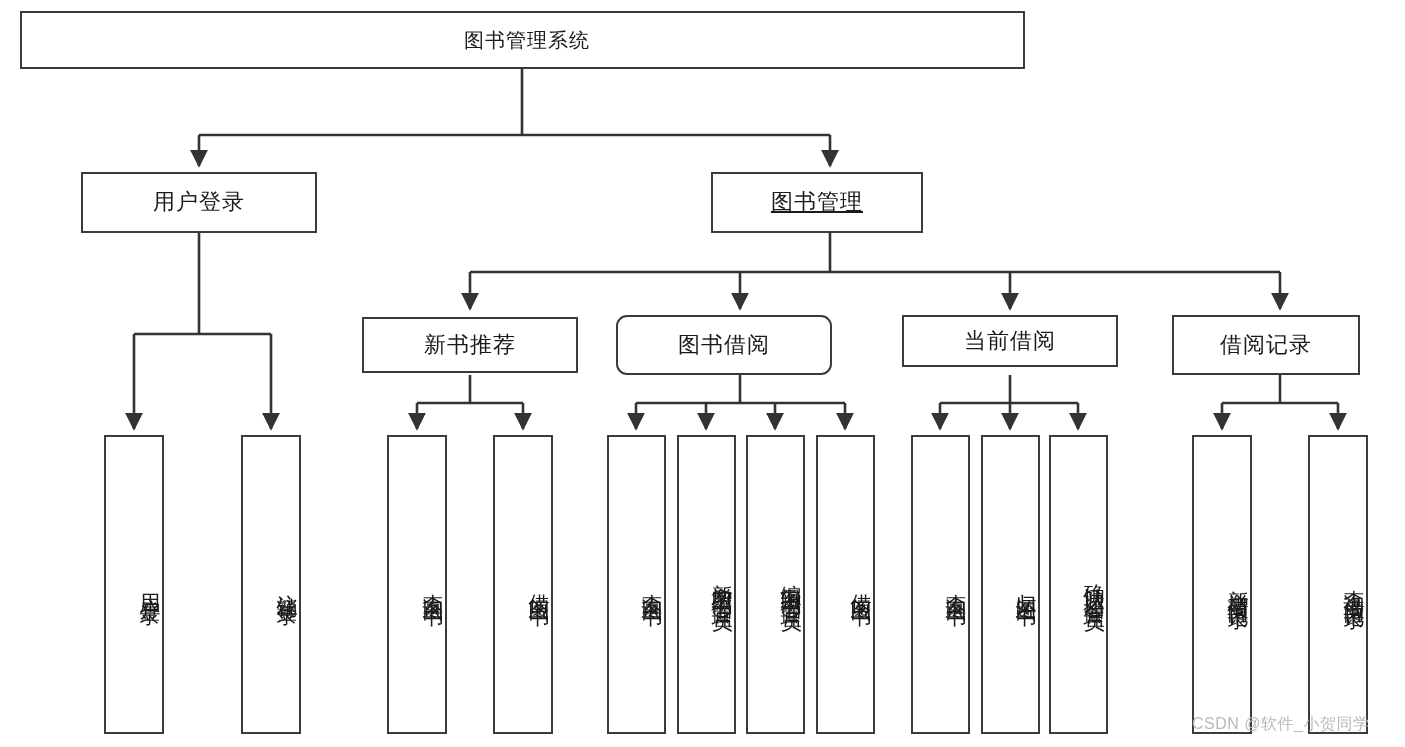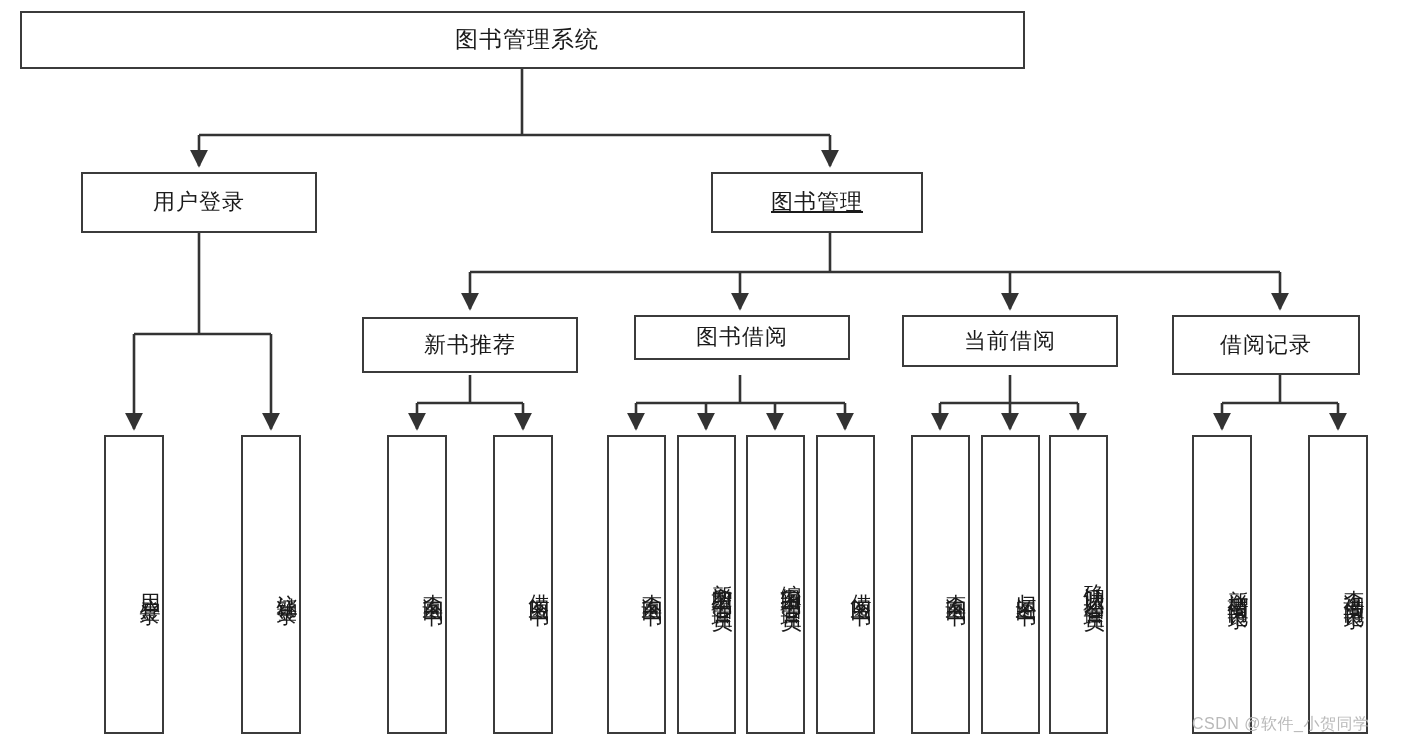--- a/index.html
+++ b/index.html
@@ -35,21 +35,21 @@
     align-items: center;
     justify-content: center;
     color: #1a1a1a;
   }
   .node.horiz {
     font-size: 22px;
     letter-spacing: 1px;
     line-height: 1.2;
   }
   .node.root {
-    font-size: 23px;
+    font-size: 20px;
     padding-left: 9px;
   }
   .node.vert {
     writing-mode: vertical-rl;
     text-orientation: upright;
     font-size: 21px;
     letter-spacing: 4px;
     line-height: 1.15;
     padding-top: 6px;
     padding-bottom: 6px;
@@ -132,21 +132,21 @@
   <div class="node horiz" style="left:81px; top:172px; width:236px; height:61px;">
     <span>用户登录</span>
   </div>
   <div class="node horiz" style="left:711px; top:172px; width:212px; height:61px;text-decoration:underline;">
     <span>图书管理</span>
   </div>
 
   <div class="node horiz" style="left:362px; top:317px; width:216px; height:56px;">
     <span>新书推荐</span>
   </div>
-  <div class="node horiz" style="left:634px; top:315px; width:216px; height:45px;">
+  <div class="node horiz" style="left:616px; top:315px; width:216px; height:60px;border-radius:11px;">
     <span>图书借阅</span>
   </div>
   <div class="node horiz" style="left:902px; top:315px; width:216px; height:52px;">
     <span>当前借阅</span>
   </div>
   <div class="node horiz" style="left:1172px; top:315px; width:188px; height:60px;">
     <span>借阅记录</span>
   </div>
 
   <div class="node vert" style="left:104px; top:435px; width:60px; height:299px;">

